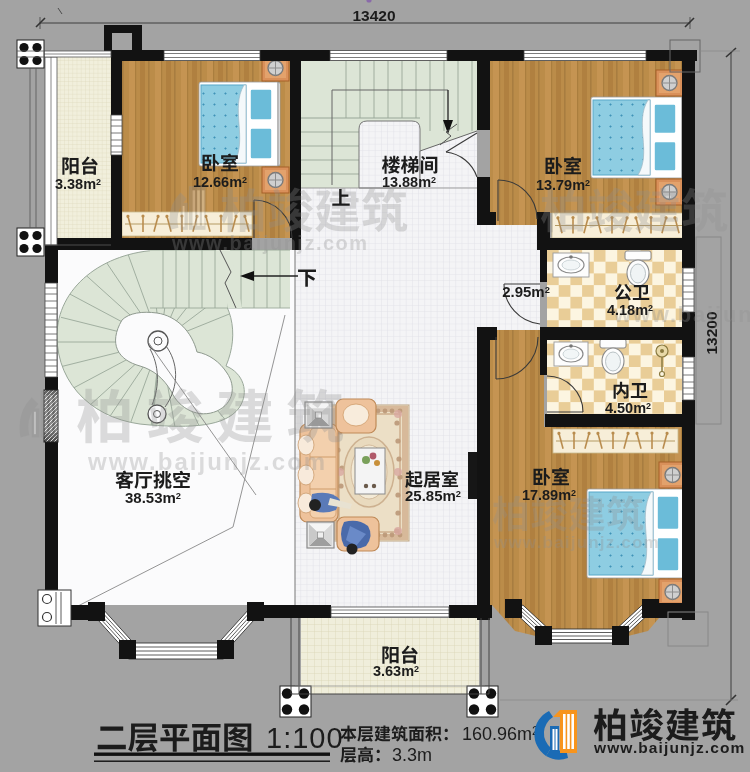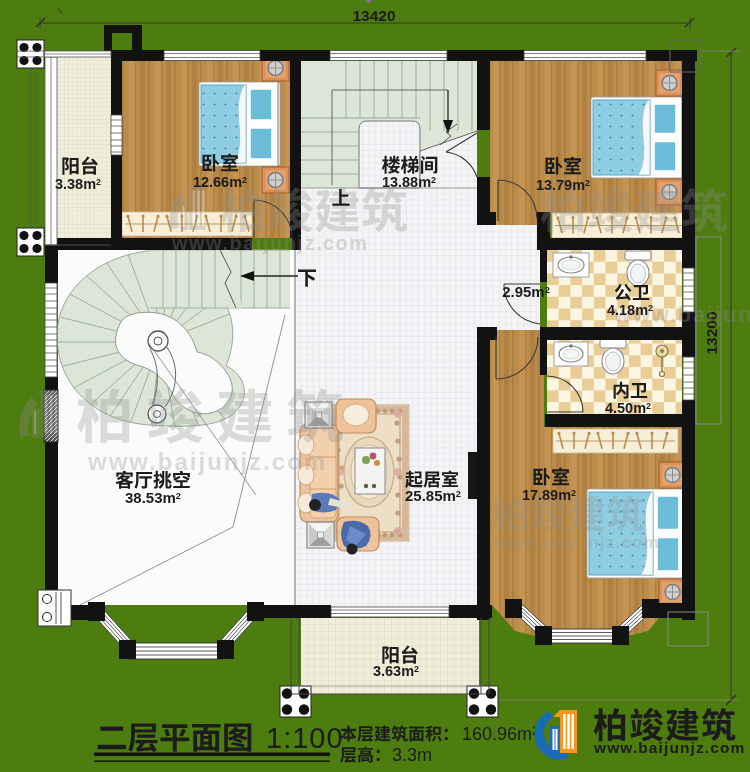--- a/index.html
+++ b/index.html
@@ -1,14 +1,14 @@
 <!DOCTYPE html>
 <html><head><meta charset="utf-8"><style>
 html,body{margin:0;padding:0;background:#ffffff;}
-#page{position:relative;width:750px;height:772px;overflow:hidden;background:#4d7c0f;}
+#page{position:relative;width:750px;height:772px;overflow:hidden;background:#a3a3a3;}
 </style></head><body>
 <div id="page"><svg xmlns="http://www.w3.org/2000/svg" width="750" height="772" viewBox="0 0 750 772">
       <defs>
 <pattern id="wood" patternUnits="userSpaceOnUse" width="26" height="180" x="122" y="61">
  <rect width="26" height="180" fill="#bb8c49"></rect>
  <rect x="0" width="1.6" height="180" fill="#a87d40"></rect>
  <rect x="7" width="6" height="180" fill="#c59452"></rect>
  <rect x="13" width="1.2" height="180" fill="#aa7e3e"></rect>
  <rect x="18" width="5" height="180" fill="#b08040"></rect>
 

